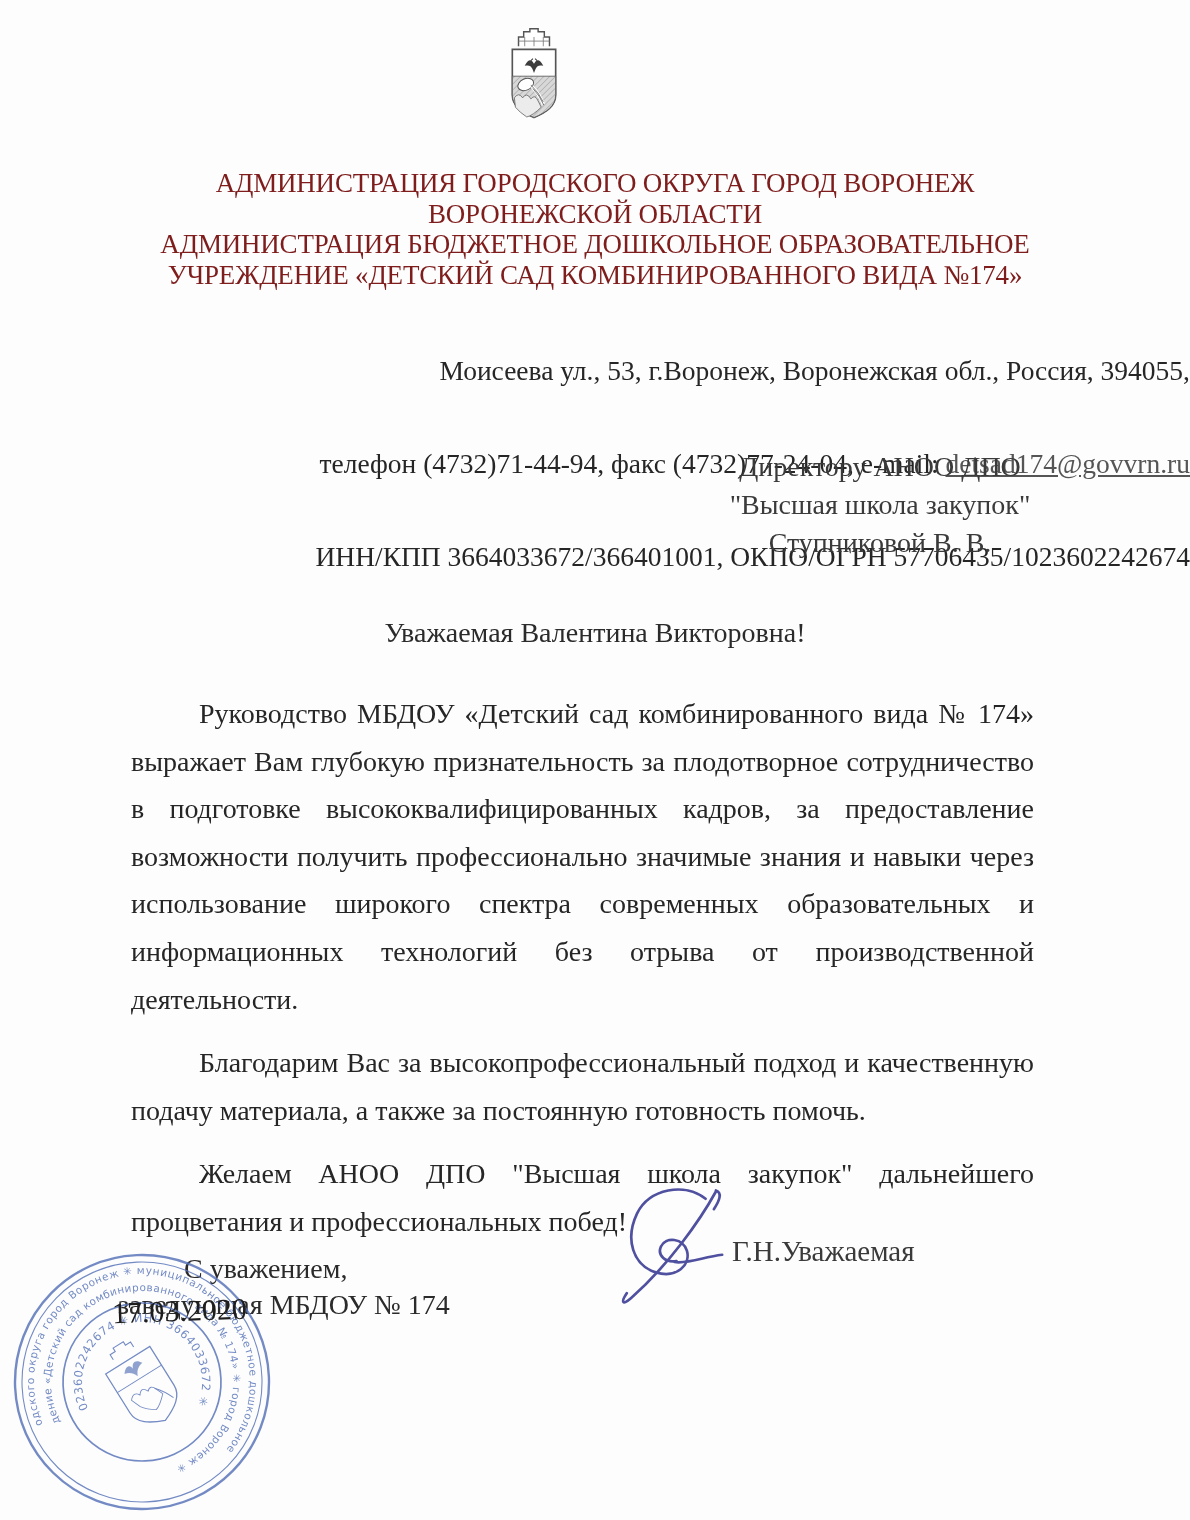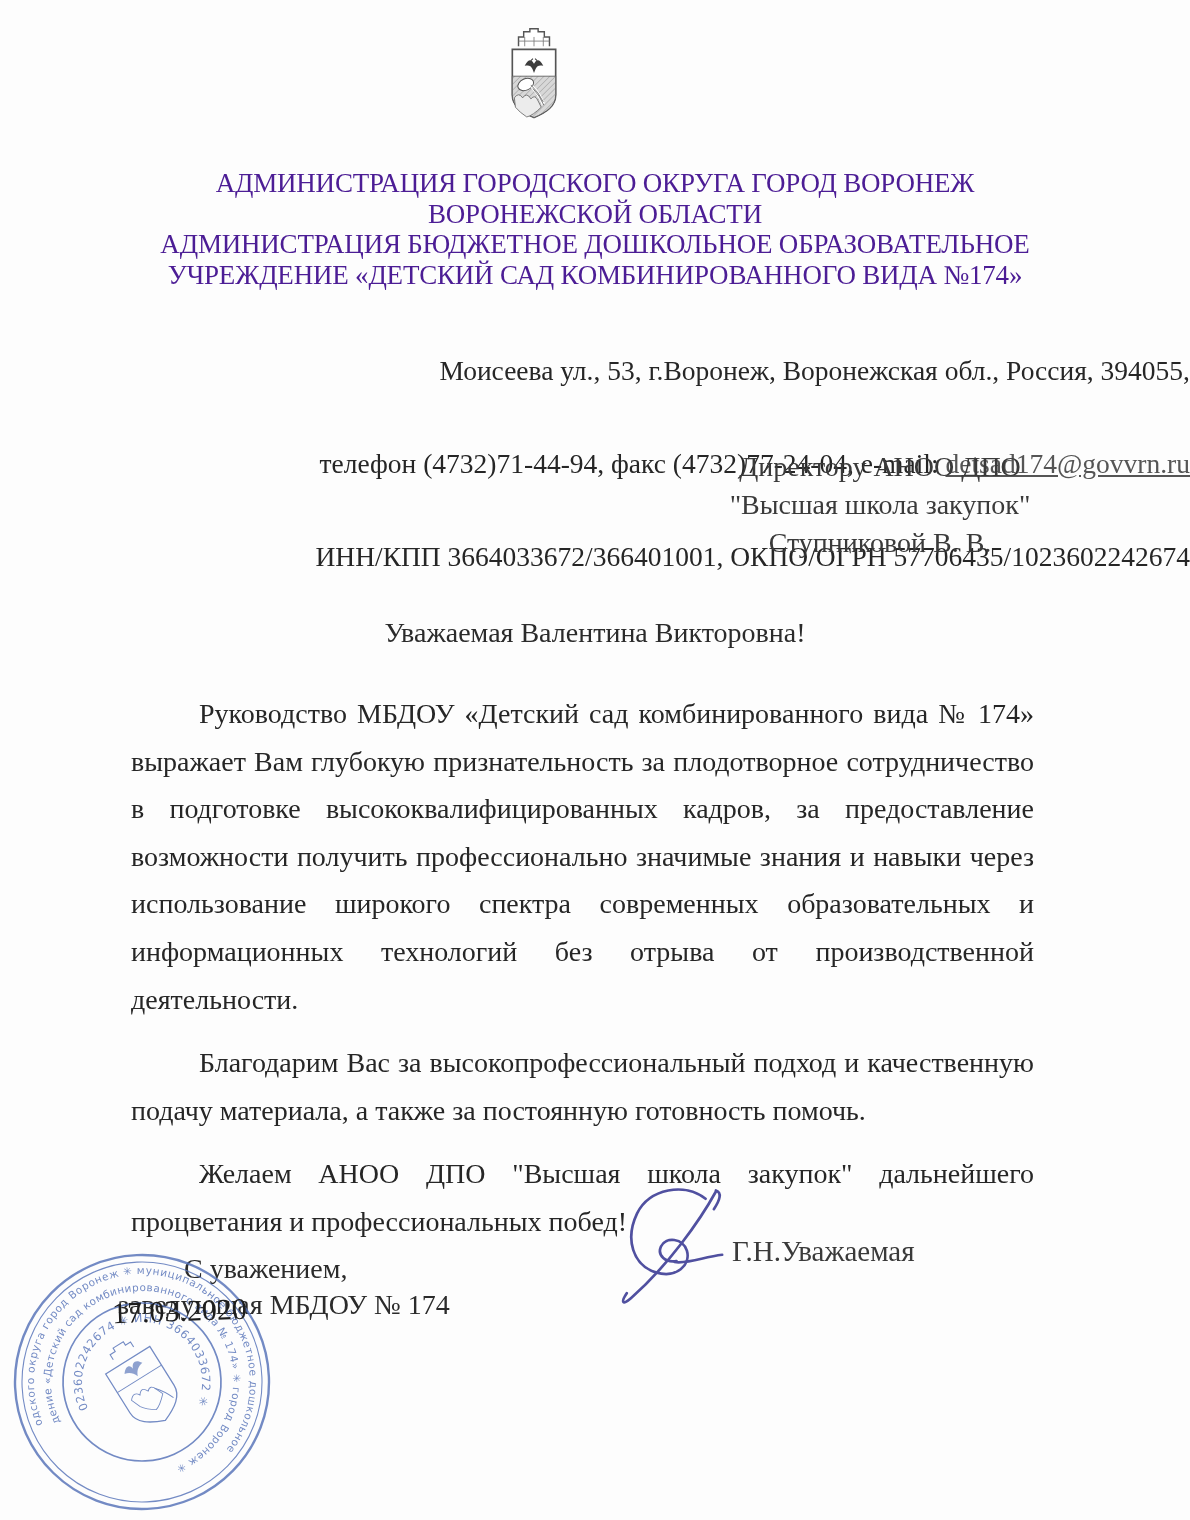--- a/index.html
+++ b/index.html
@@ -12,21 +12,21 @@
     overflow:hidden;
   }
   
   .emblem{position:absolute;left:502px;top:18px;width:64px;height:104px;}
 
   
   .org-block{
     position:absolute;top:168px;left:0;width:1190px;
     text-align:center;
     font-size:27px;line-height:30.5px;
-    color:#4c1d95;letter-spacing:-0.2px;
+    color:#7f1d1d;letter-spacing:-0.2px;
   }
   .addr-block{
     position:absolute;top:293px;left:0;width:1190px;
     text-align:right;
     font-size:27.5px;line-height:31px;
     color:#262626;white-space:pre-wrap;
   }
   .email-link{color:#555555;text-decoration:underline;cursor:pointer;}
 
   

